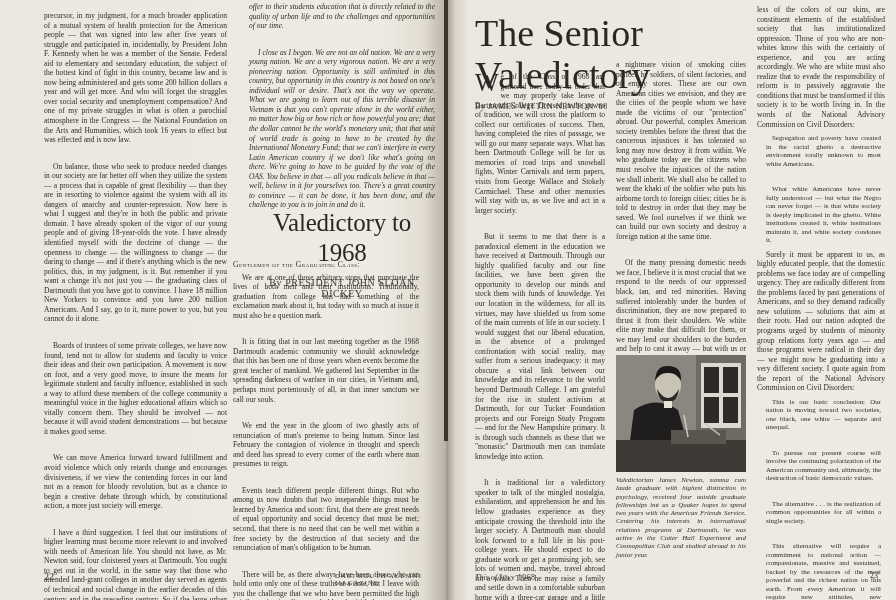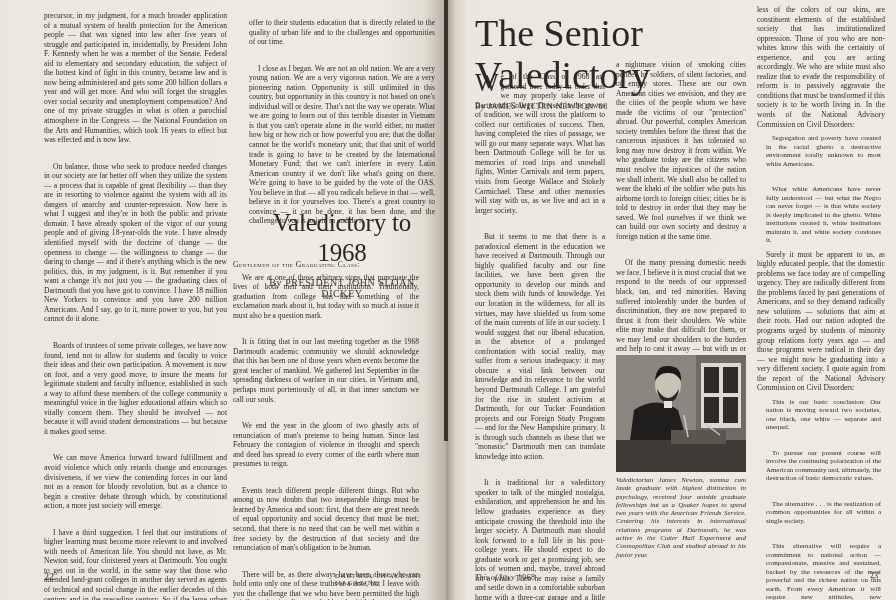--- a/index.html
+++ b/index.html
@@ -7,21 +7,21 @@
   .spread{position:relative;width:896px;height:441px;display:flex;}
   .page{position:relative;height:600px;background:#eeeae1;color:#2b2a28;overflow:hidden;}
   .page.left{width:446px;background:linear-gradient(to right,#ebe7de 0%,#efebe3 85%,#e2ddd2 95%,#b8b1a4 100%);}
   .page.right{width:450px;background:linear-gradient(to right,#9b958a 0%,#d8d2c6 2%,#ebe7de 5%,#efebe3 100%);}
   .gutter-shadow{position:absolute;top:0;bottom:0;width:4px;background:#3a342e;left:444px;z-index:5;}
   .col{position:absolute;font-size:7.55px;line-height:9.55px;text-align:justify;color:#2f2d2a;}
   .col p{margin:0;text-indent:9px;}
   .col p.noindent{text-indent:0;}
   .col p + p{margin-top:17px;}
   .lc1{left:44px;top:11px;width:183px;}
-  .lc2{left:249px;top:18px;width:186px;}
+  .lc2{left:249px;top:2px;width:186px;font-style:italic;}
   .title-left{position:absolute;left:249px;top:208px;width:186px;text-align:center;}
   .title-left h1{margin:0;font-weight:normal;font-size:25px;line-height:30px;color:#2a2826;letter-spacing:-0.2px;}
   .byline{font-size:10px;letter-spacing:0.6px;text-transform:none;color:#3a3733;margin-top:9px;}
   .lc2b{left:233px;top:260px;width:186px;}
   .salutation{font-variant:small-caps;letter-spacing:0.5px;font-size:7.6px;margin-bottom:3px;}
   .folio{position:absolute;font-size:10px;color:#3b3834;}
   .folio-left{left:44px;top:571px;}
   .runner{position:absolute;left:335px;top:572px;font-size:6.6px;letter-spacing:1.1px;color:#3b3834;}
   .title-right{position:absolute;left:29px;top:12px;width:270px;}
   .title-right h1{margin:0;font-weight:normal;font-size:38px;line-height:42px;color:#2a2826;}

